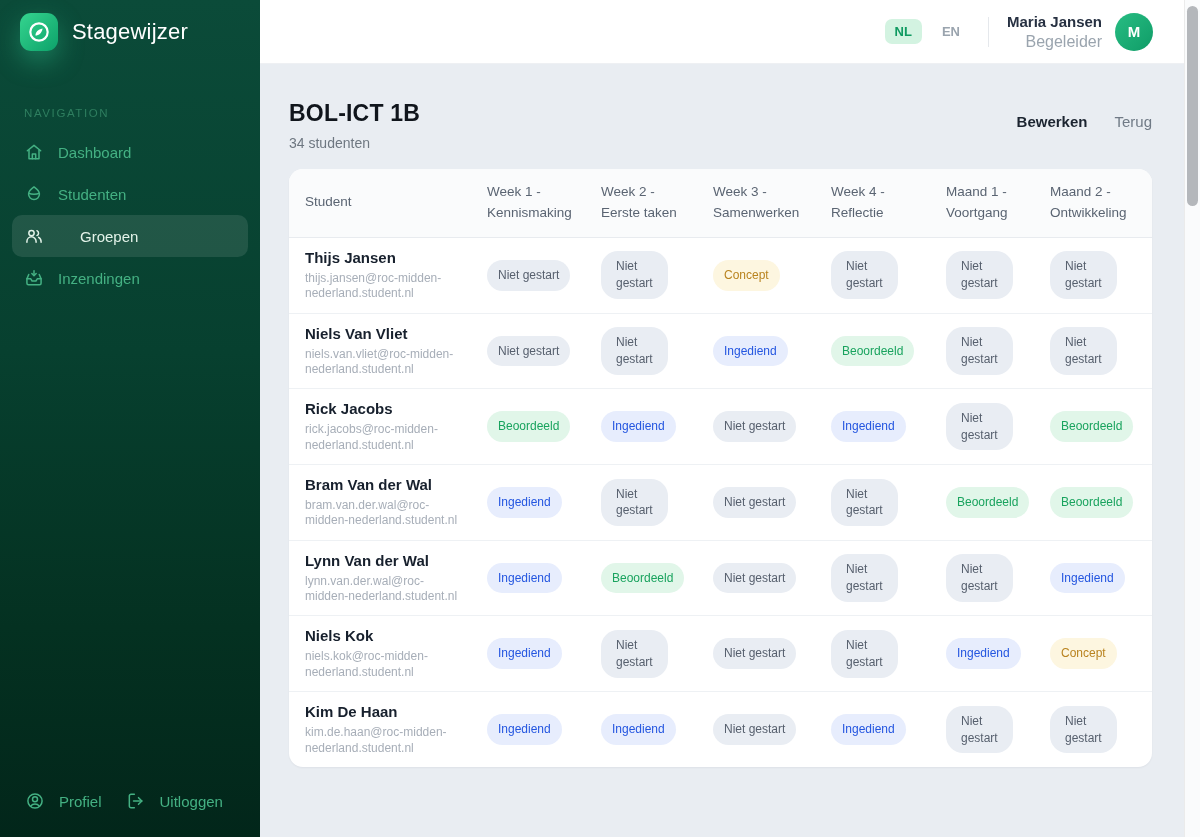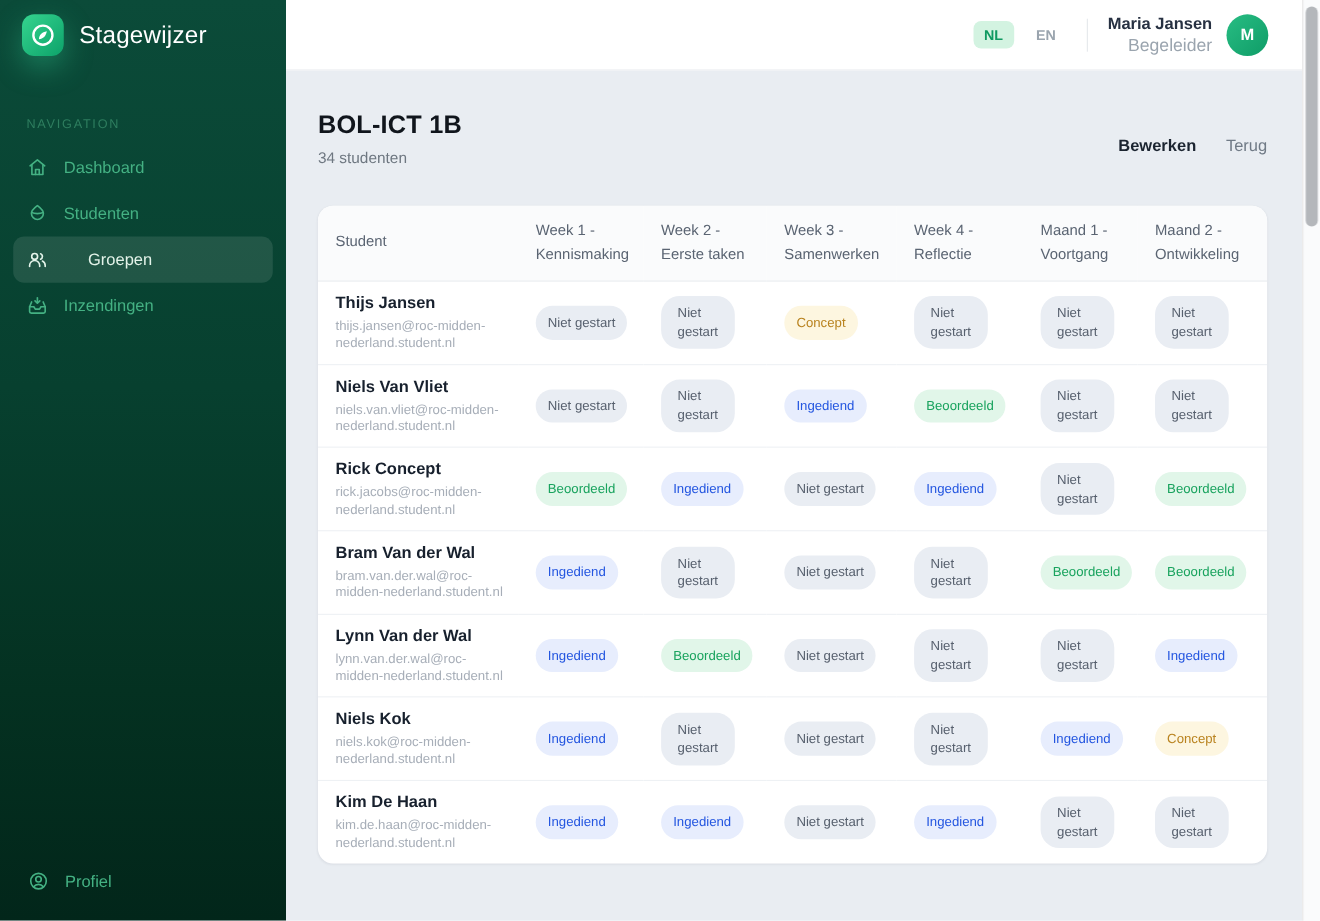--- a/index.html
+++ b/index.html
@@ -46,21 +46,21 @@
   .lang-btn.active { background:#d3f3e1; color:#0f9a61; }
   .topbar-divider { width:1px; height:30px; background:#e5e8ec; }
   .user { display:flex; align-items:center; gap:13px; }
   .user-text { text-align:right; }
   .user-name { font-size:15px; font-weight:600; color:#273142; }
   .user-role { font-size:16px; color:#9aa4ae; margin-top:3px; }
   .avatar { width:38px; height:38px; border-radius:50%; color:#fff; font-size:15px; font-weight:700;
     background:linear-gradient(135deg,#28bd83,#0f9c67); display:flex; align-items:center; justify-content:center; cursor:pointer; }
 
   .content { flex:1; padding:36px 48px 0 29px; overflow:hidden; }
-  .page-head { display:flex; justify-content:space-between; align-items:center; margin-bottom:36px; }
+  .page-head { display:flex; justify-content:space-between; align-items:flex-start; margin-bottom:18px; }
   .page-title { font-size:23px; font-weight:700; color:#10151c; letter-spacing:.2px; }
   .page-subtitle { font-size:14px; color:#6e7781; margin-top:8px; }
   .actions { display:flex; align-items:center; gap:27px; margin-top:13px; }
   .action-btn { border:none; background:none; font-family:inherit; font-size:15px; cursor:pointer; }
   .action-btn.primary { color:#1b2430; font-weight:600; }
   .action-btn.secondary { color:#707a86; font-weight:400; }
 
   
   .card { background:#fff; border-radius:14px; box-shadow:0 1px 2px rgba(16,24,40,.05); overflow:hidden; }
   table { width:100%; border-collapse:collapse; table-layout:fixed; }
@@ -144,20 +144,30 @@
         <div class="nav-item">
           <span class="icon">
             <svg viewBox="0 0 24 24" fill="none" stroke="currentColor" stroke-width="1.8" stroke-linecap="round" stroke-linejoin="round">
               <circle cx="12" cy="12" r="8.5"></circle>
               <circle cx="12" cy="10" r="3"></circle>
               <path d="M6.8 18.2a6.5 6.5 0 0 1 10.4 0"></path>
             </svg>
           </span>
           <span>Profiel</span>
         </div>
+        <div class="nav-item">
+          <span class="icon">
+            <svg viewBox="0 0 24 24" fill="none" stroke="currentColor" stroke-width="1.8" stroke-linecap="round" stroke-linejoin="round">
+              <path d="M10 20H6a2 2 0 0 1-2-2V6a2 2 0 0 1 2-2h4"></path>
+              <path d="m15 16 4-4-4-4"></path>
+              <path d="M19 12H9"></path>
+            </svg>
+          </span>
+          <span>Uitloggen</span>
+        </div>
       </div>
   </aside>
 
   <div class="main">
     <header class="topbar">
       <div class="lang" id="lang-switch">
           <button class="lang-btn active">NL</button>
           <button class="lang-btn">EN</button>
         </div>
       <div class="topbar-divider"></div>
@@ -233,21 +243,21 @@
                 </td>
                 <td><span class="badge" style="background: rgb(233, 237, 243); color: rgb(87, 96, 110);">Niet gestart</span></td>
                 <td><span class="badge two-line" style="background: rgb(233, 237, 243); color: rgb(87, 96, 110);">Niet gestart</span></td>
                 <td><span class="badge" style="background: rgb(231, 237, 253); color: rgb(36, 86, 224);">Ingediend</span></td>
                 <td><span class="badge" style="background: rgb(225, 246, 233); color: rgb(25, 163, 94);">Beoordeeld</span></td>
                 <td><span class="badge two-line" style="background: rgb(233, 237, 243); color: rgb(87, 96, 110);">Niet gestart</span></td>
                 <td><span class="badge two-line" style="background: rgb(233, 237, 243); color: rgb(87, 96, 110);">Niet gestart</span></td>
               </tr>
               <tr>
                 <td>
-                  <div class="student-name">Rick Concept</div>
+                  <div class="student-name">Rick Jacobs</div>
                   <div class="student-email">rick.jacobs@roc-midden-nederland.student.nl</div>
                 </td>
                 <td><span class="badge" style="background: rgb(225, 246, 233); color: rgb(25, 163, 94);">Beoordeeld</span></td>
                 <td><span class="badge" style="background: rgb(231, 237, 253); color: rgb(36, 86, 224);">Ingediend</span></td>
                 <td><span class="badge" style="background: rgb(233, 237, 243); color: rgb(87, 96, 110);">Niet gestart</span></td>
                 <td><span class="badge" style="background: rgb(231, 237, 253); color: rgb(36, 86, 224);">Ingediend</span></td>
                 <td><span class="badge two-line" style="background: rgb(233, 237, 243); color: rgb(87, 96, 110);">Niet gestart</span></td>
                 <td><span class="badge" style="background: rgb(225, 246, 233); color: rgb(25, 163, 94);">Beoordeeld</span></td>
               </tr>
               <tr>

